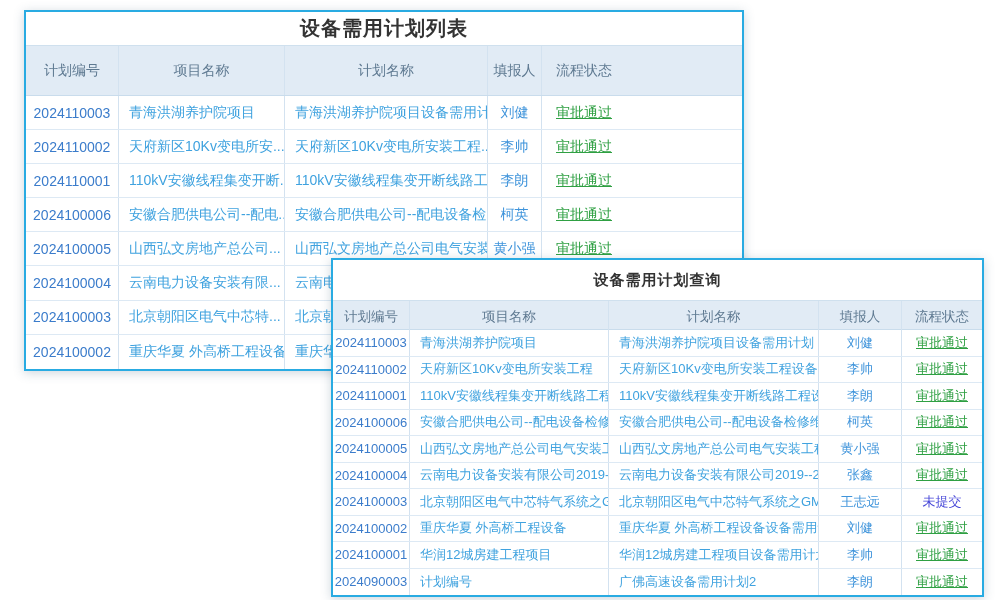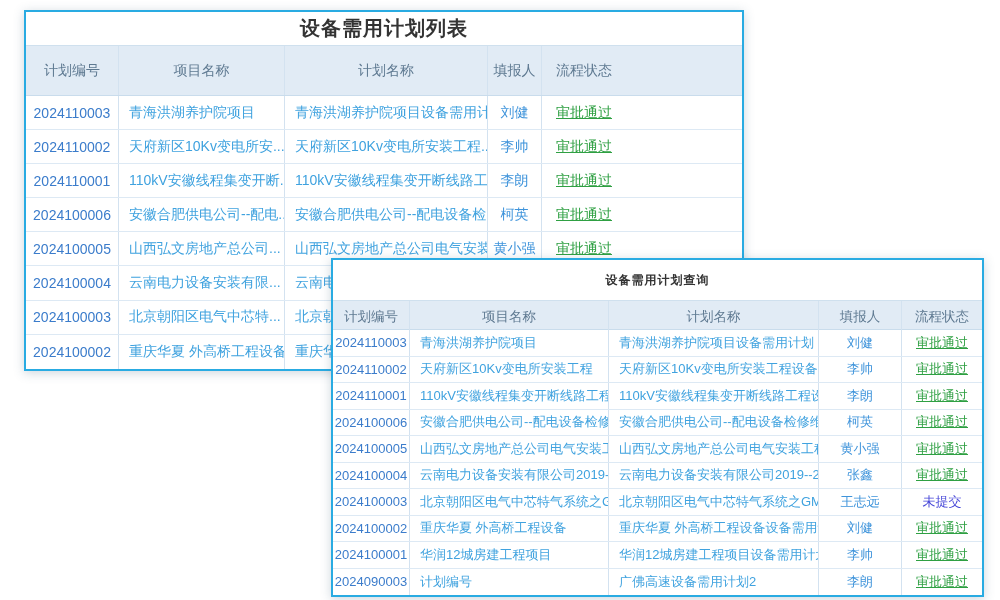--- a/index.html
+++ b/index.html
@@ -48,21 +48,21 @@
   #list-panel .thead{height:51px;font-size:14px;}
   #list-panel .row{height:34.1px;font-size:14px;}
   #list-panel .c0{width:93px;}
   #list-panel .c1{width:166px;}
   #list-panel .c2{width:203px;}
   #list-panel .c3{width:54px;}
   #list-panel .c4{width:84px;}
 
   
   #query-panel{left:331px;top:258px;width:653px;height:339px;}
-  #query-panel .panel-title{height:40px;font-size:12px;}
+  #query-panel .panel-title{height:40px;font-size:15px;}
   #query-panel .thead{height:30px;font-size:13.5px;}
   #query-panel .row{height:26.5px;font-size:13px;}
   #query-panel .c0{width:77px;}
   #query-panel .c1{width:199px;}
   #query-panel .c2{width:210px;}
   #query-panel .c3{width:83px;}
   #query-panel .c4{width:80px;}
 </style>
 </head>
 <body style="--accent: #29ABE2; --header-bg: #E1EBF5; --header-text: #5E7991; --link-blue: #3B7CCB; --name-blue: #3FA2DF; --reporter-blue: #3F94DB; --approved-green: #2FA043; --unsubmitted-blue: #4646D8;">

